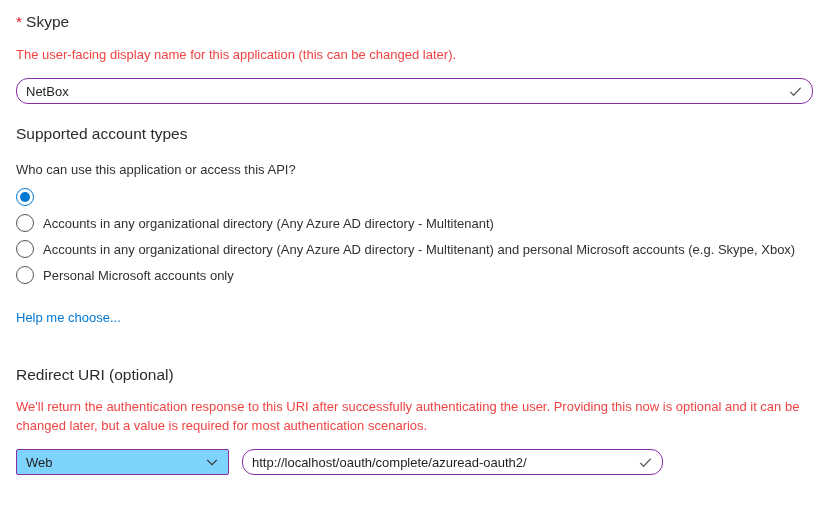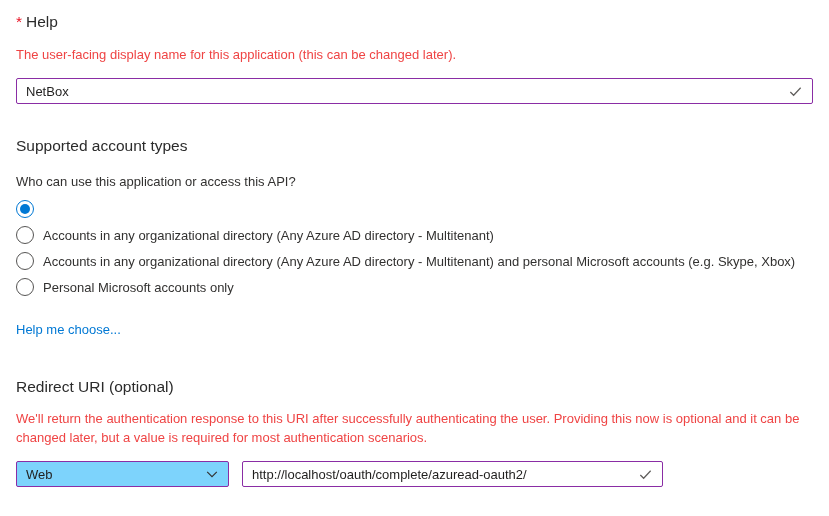--- a/index.html
+++ b/index.html
@@ -20,38 +20,38 @@
   }
   .required-star { color:var(--required-red); margin-right:4px; }
 
   .desc { font-size:13px; color:#ef4444; line-height:17px; margin-top:14px; }
 
   
   .field {
     display:flex; align-items:center;
     height:26px;
     border:1.5px solid var(--accent-purple);
-    border-radius:2px;
+    border-radius:12px;
     background:#fff;
     padding:0 9px;
   }
   .field input {
     flex:1 1 auto;
     border:none; outline:none;
     font-family:inherit; font-size:13px; color:#201f1e;
     background:transparent;
     height:100%;
     padding:0;
   }
   .field .trail-icon { flex:none; margin-left:8px; display:flex; align-items:center; }
 
   .name-field { margin-top:15px; width:797px; }
 
   
-  .section-accounts { margin-top:32px; }
+  .section-accounts { margin-top:20px; }
   .question { margin-top:18px; font-size:13px; line-height:16px; }
   .radio-group { margin-top:6px; }
   .radio-row { display:flex; align-items:center; height:26px; cursor:pointer; }
   .radio {
     width:18px; height:18px; border-radius:50%;
     border:1px solid #565554; background:#fff;
     display:inline-flex; align-items:center; justify-content:center;
     flex:none;
   }
   .radio.checked { border-color:var(--radio-blue); border-width:1.5px; }
@@ -87,21 +87,21 @@
   }
   .uri-field { width:421px; }
 </style>
 </head>
 <body>
 
 <div class="page">
 
   <div>
     <div class="section-title">
-      <span class="required-star">*</span><span>Help</span>
+      <span class="required-star">*</span><span>Skype</span>
     </div>
     <div class="desc">The user-facing display name for this application (this can be changed later).</div>
     <div class="field name-field">
       <input type="text" value="NetBox" style="">
       <span class="trail-icon">
         <svg width="15" height="15" viewBox="0 0 16 16">
             <path d="M2.5 8.5 L6 12 L13.5 4" fill="none" stroke="#605e5c" stroke-width="1.3"></path>
           </svg>
       </span>
     </div>

